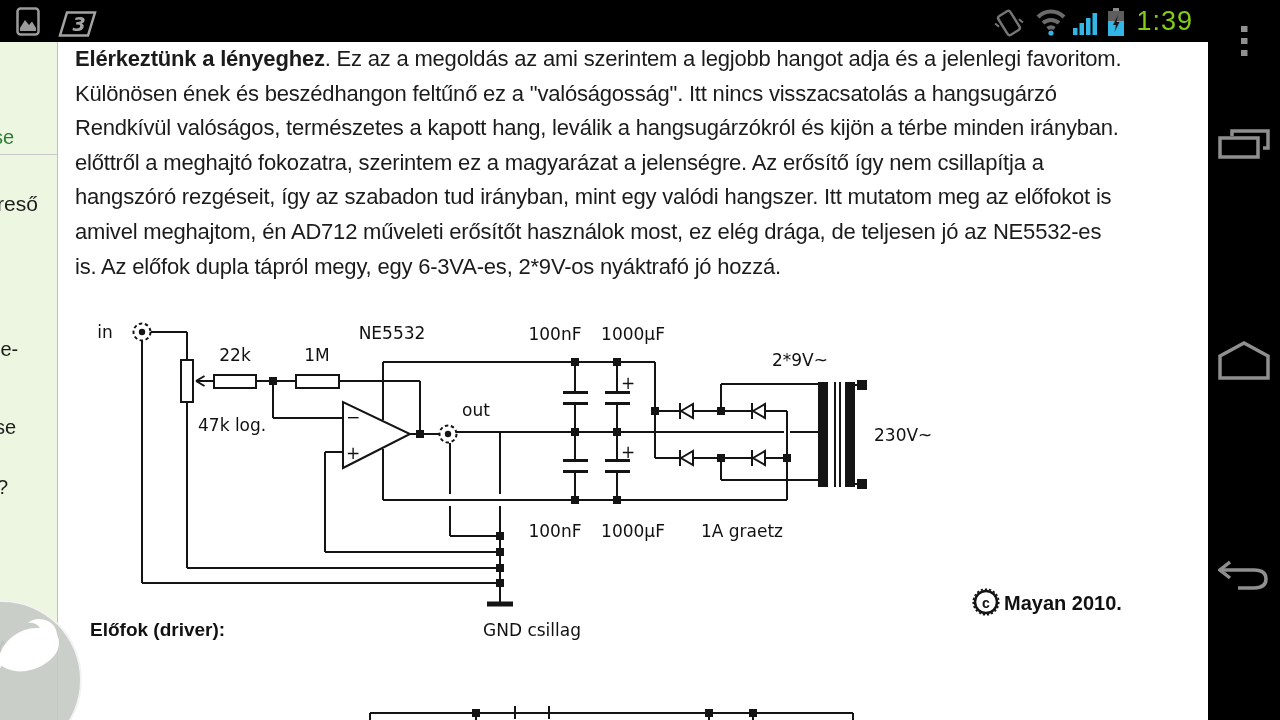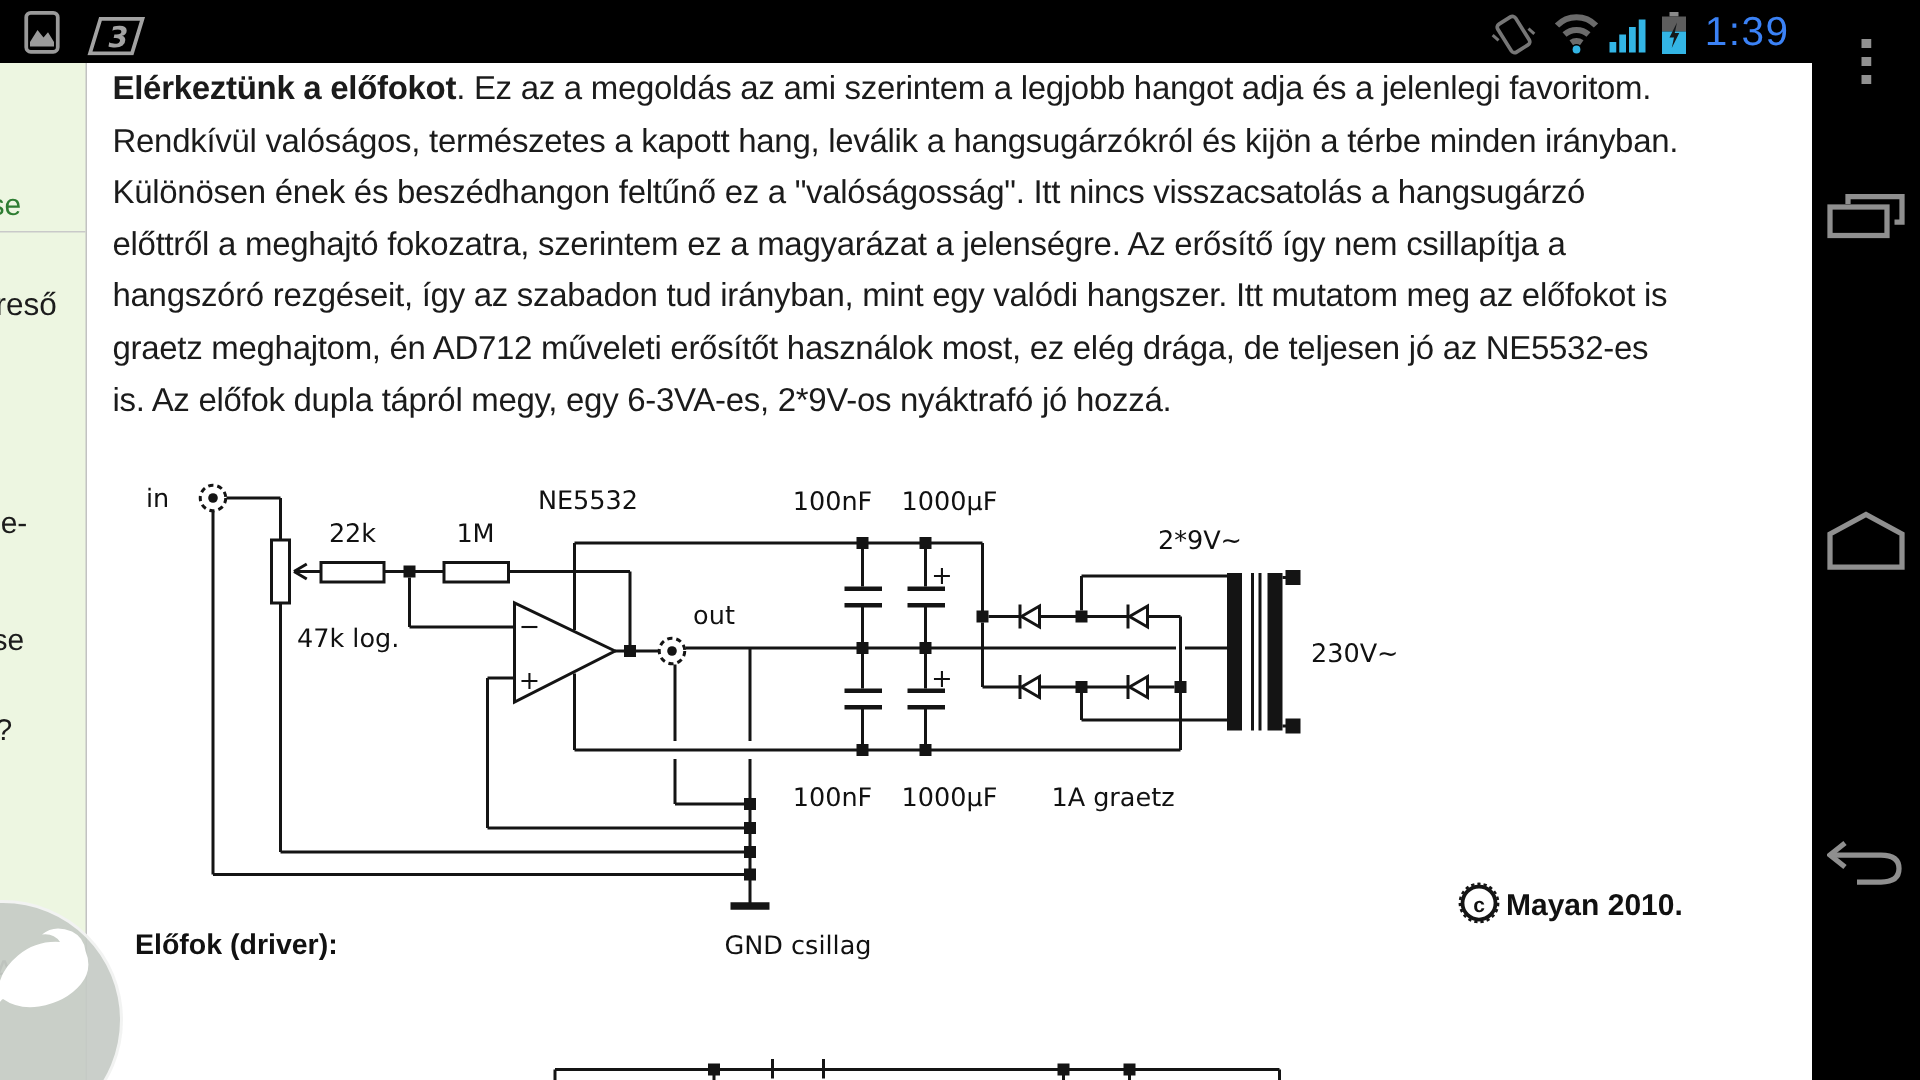--- a/index.html
+++ b/index.html
@@ -3,21 +3,21 @@
 <meta charset="utf-8">
 <style>
   * { margin:0; padding:0; box-sizing:border-box; }
   html,body { width:1280px; height:720px; background:#000; }
   #screen { position:relative; width:1280px; height:720px; overflow:hidden;
             font-family:"Liberation Sans", sans-serif; background:#000; }
 
   
   #statusbar { position:absolute; left:0; top:0; width:1280px; height:42px; background:#000; z-index:30; }
   .sb-icon { position:absolute; }
-  #time { position:absolute; right:87px; top:6px; font-size:27px; color:#3b82f6; letter-spacing:1px; }
+  #time { position:absolute; right:87px; top:6px; font-size:27px; color:#84cc16; letter-spacing:1px; }
 
   
   #navbar { position:absolute; right:0; top:0; width:72px; height:720px; background:#000; z-index:40; }
   .nav-btn { position:absolute; left:0; width:72px; height:60px; display:flex; align-items:center; justify-content:center; }
 
   
   #content { position:absolute; left:0; top:42px; width:1208px; height:678px; background:#ffffff; overflow:hidden; }
 
   #sidebar { position:absolute; left:0; top:0; width:58px; height:678px; background:#edf6e1; border-right:1px solid #c2c2c2; }
   .frag { position:absolute; white-space:nowrap; font-size:20px; color:#1c1c1c; }
@@ -113,26 +113,26 @@
       <span class="frag" style="left:-7px;top:84px;color:#2e7d32">se</span>
       <div id="sb-divider"></div>
       <span class="frag" style="left:-3px;top:150px;font-size:21px">reső</span>
       <span class="frag" style="left:-4px;top:296px">le-</span>
       <span class="frag" style="left:-5px;top:374px">se</span>
       <span class="frag" style="left:-3px;top:434px">?</span>
       <span class="frag" style="left:-4px;top:595px;color:#666">A</span>
     </div>
 
     <div id="article">
-      <div class="tl"><b>Elérkeztünk a előfokot</b><span>. Ez az a megoldás az ami szerintem a legjobb hangot adja és a jelenlegi favoritom.</span></div>
+      <div class="tl"><b>Elérkeztünk a lényeghez</b><span>. Ez az a megoldás az ami szerintem a legjobb hangot adja és a jelenlegi favoritom.</span></div>
+      <div class="tl">Különösen ének és beszédhangon feltűnő ez a "valóságosság". Itt nincs visszacsatolás a hangsugárzó</div>
       <div class="tl">Rendkívül valóságos, természetes a kapott hang, leválik a hangsugárzókról és kijön a térbe minden irányban.</div>
-      <div class="tl">Különösen ének és beszédhangon feltűnő ez a "valóságosság". Itt nincs visszacsatolás a hangsugárzó</div>
       <div class="tl">előttről a meghajtó fokozatra, szerintem ez a magyarázat a jelenségre. Az erősítő így nem csillapítja a</div>
       <div class="tl">hangszóró rezgéseit, így az szabadon tud irányban, mint egy valódi hangszer. Itt mutatom meg az előfokot is</div>
-      <div class="tl">graetz meghajtom, én AD712 műveleti erősítőt használok most, ez elég drága, de teljesen jó az NE5532-es</div>
+      <div class="tl">amivel meghajtom, én AD712 műveleti erősítőt használok most, ez elég drága, de teljesen jó az NE5532-es</div>
       <div class="tl">is. Az előfok dupla tápról megy, egy 6-3VA-es, 2*9V-os nyáktrafó jó hozzá.</div>
     </div>
 
     <svg id="schsvg" viewBox="0 0 1280 720">
 
       <text class="lbl" x="105" y="338" text-anchor="middle">in</text>
       <circle cx="142" cy="332" r="8.5" class="wire" stroke-dasharray="3.5,2.6"></circle>
       <circle cx="142" cy="332" r="3.2" class="sq"></circle>
       <path class="wire" d="M151,332 H187 M187,332 V360"></path>
 

